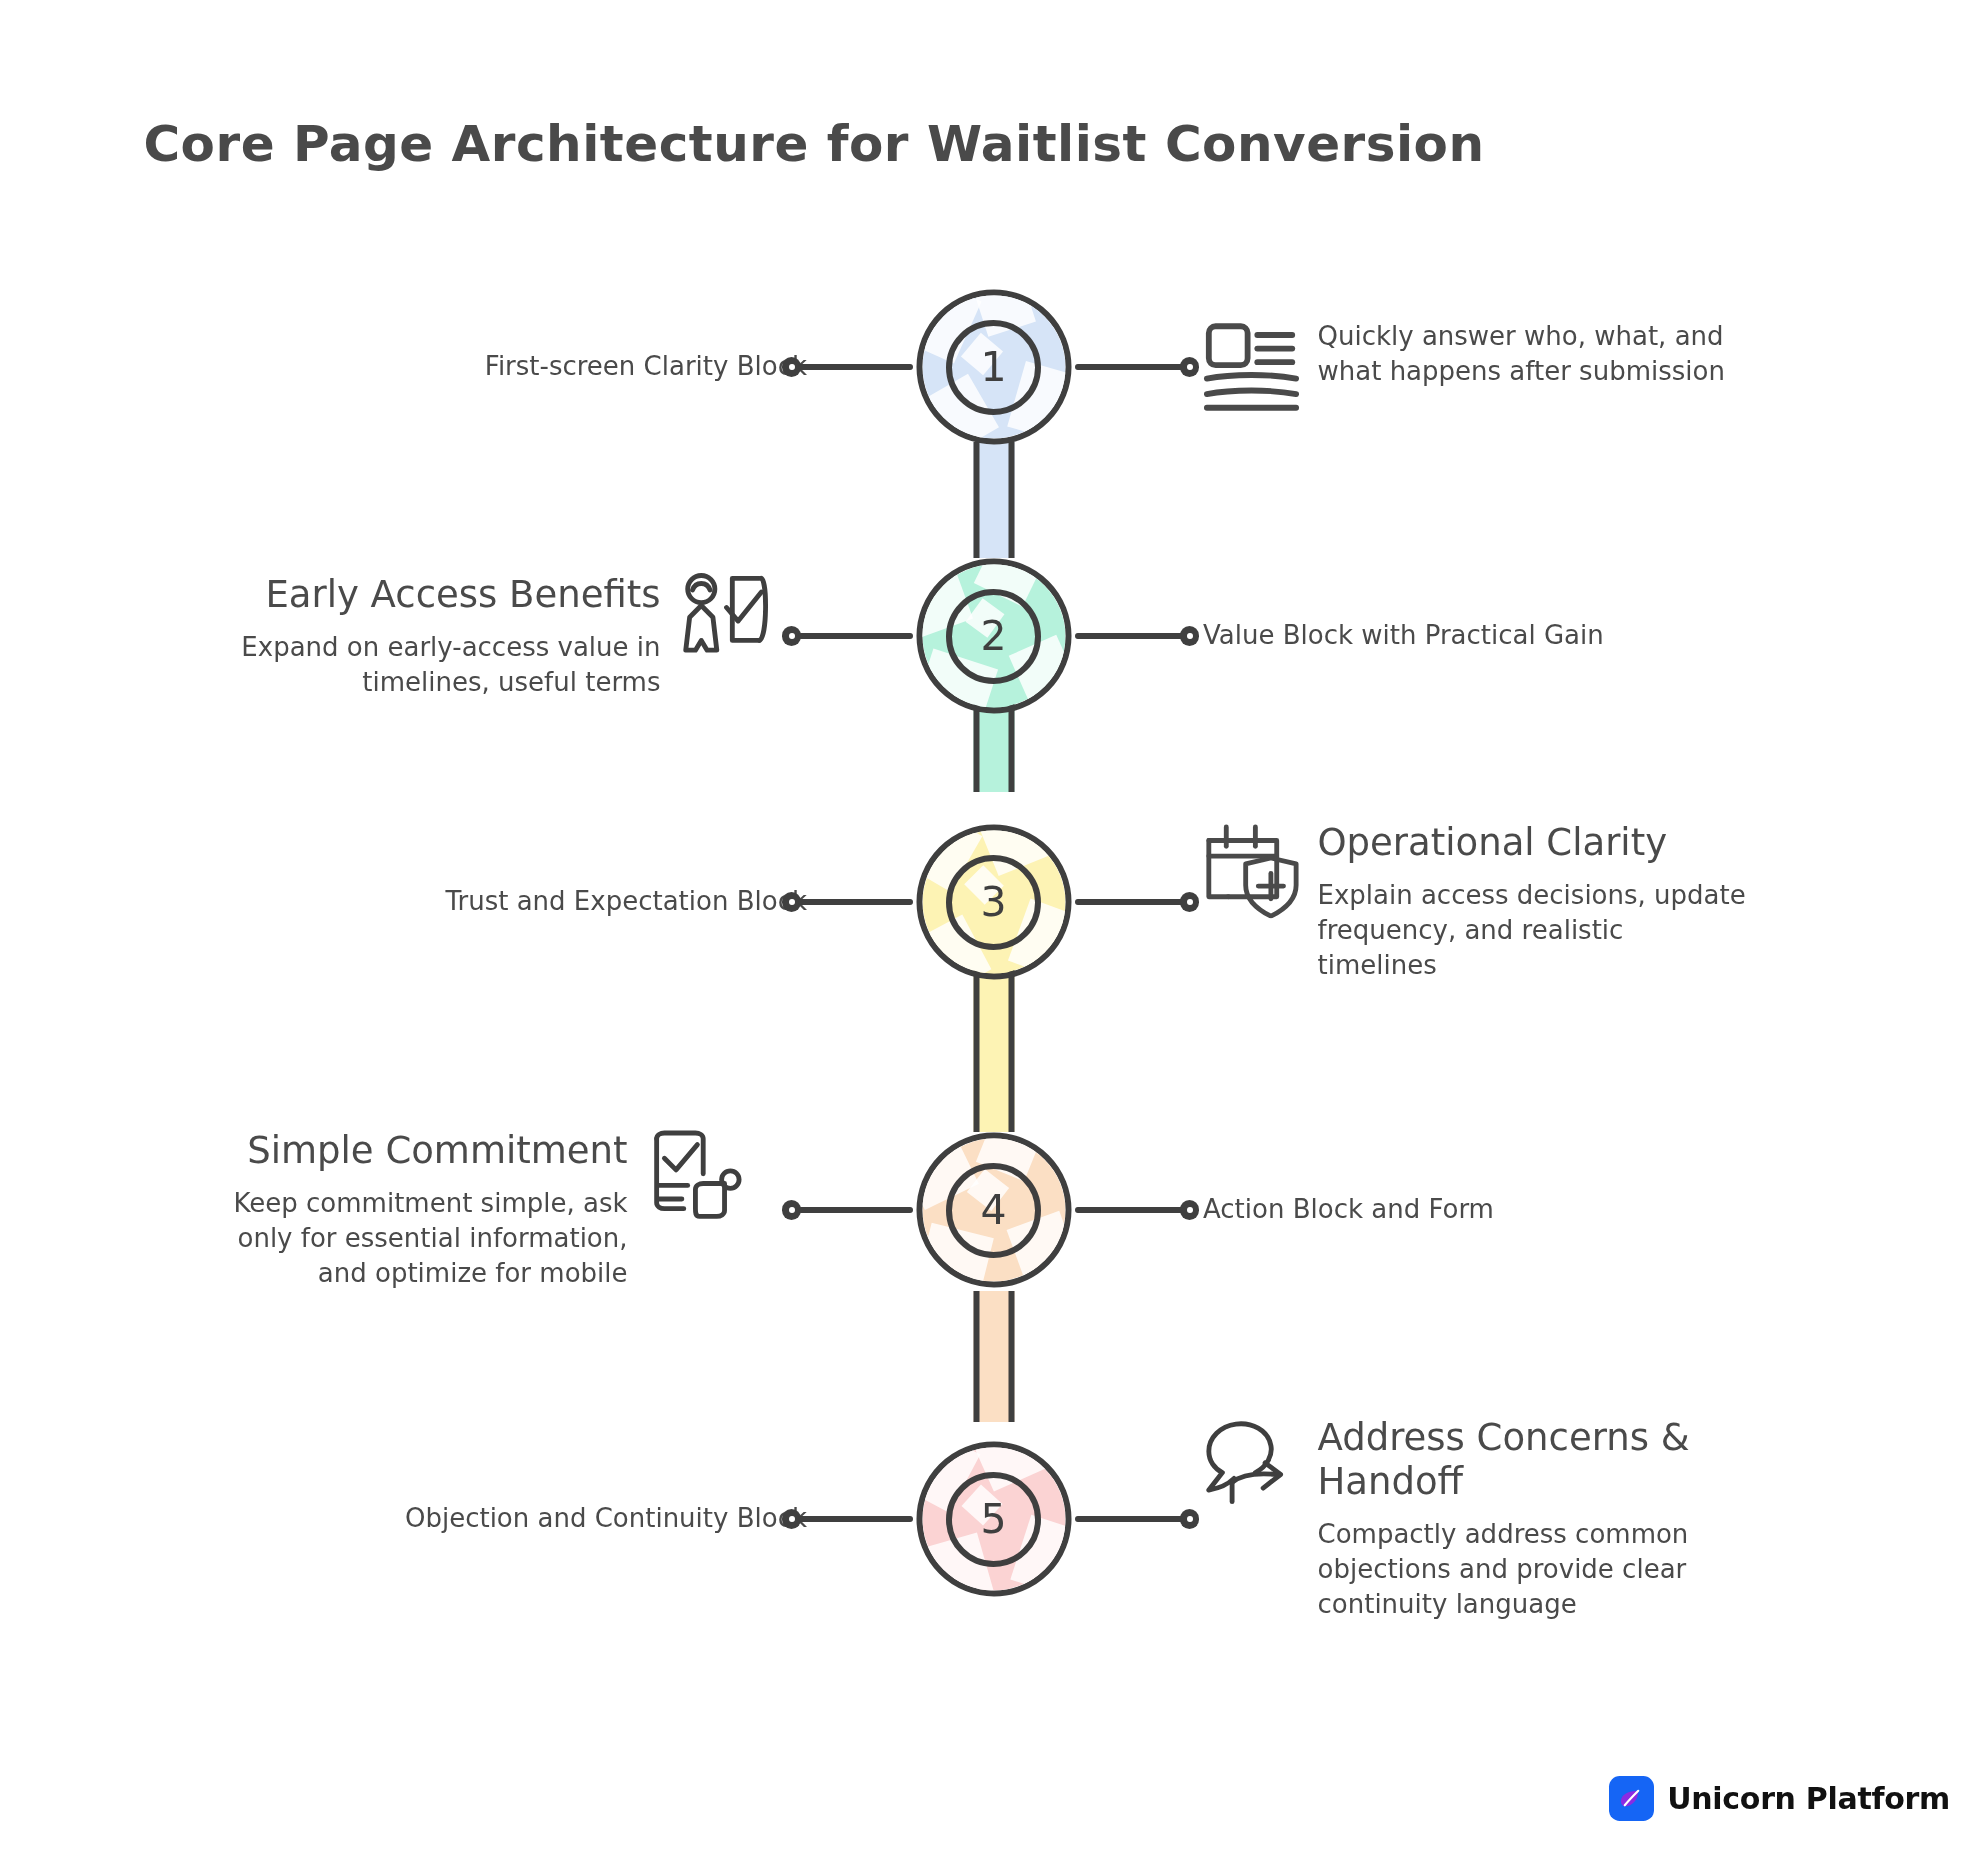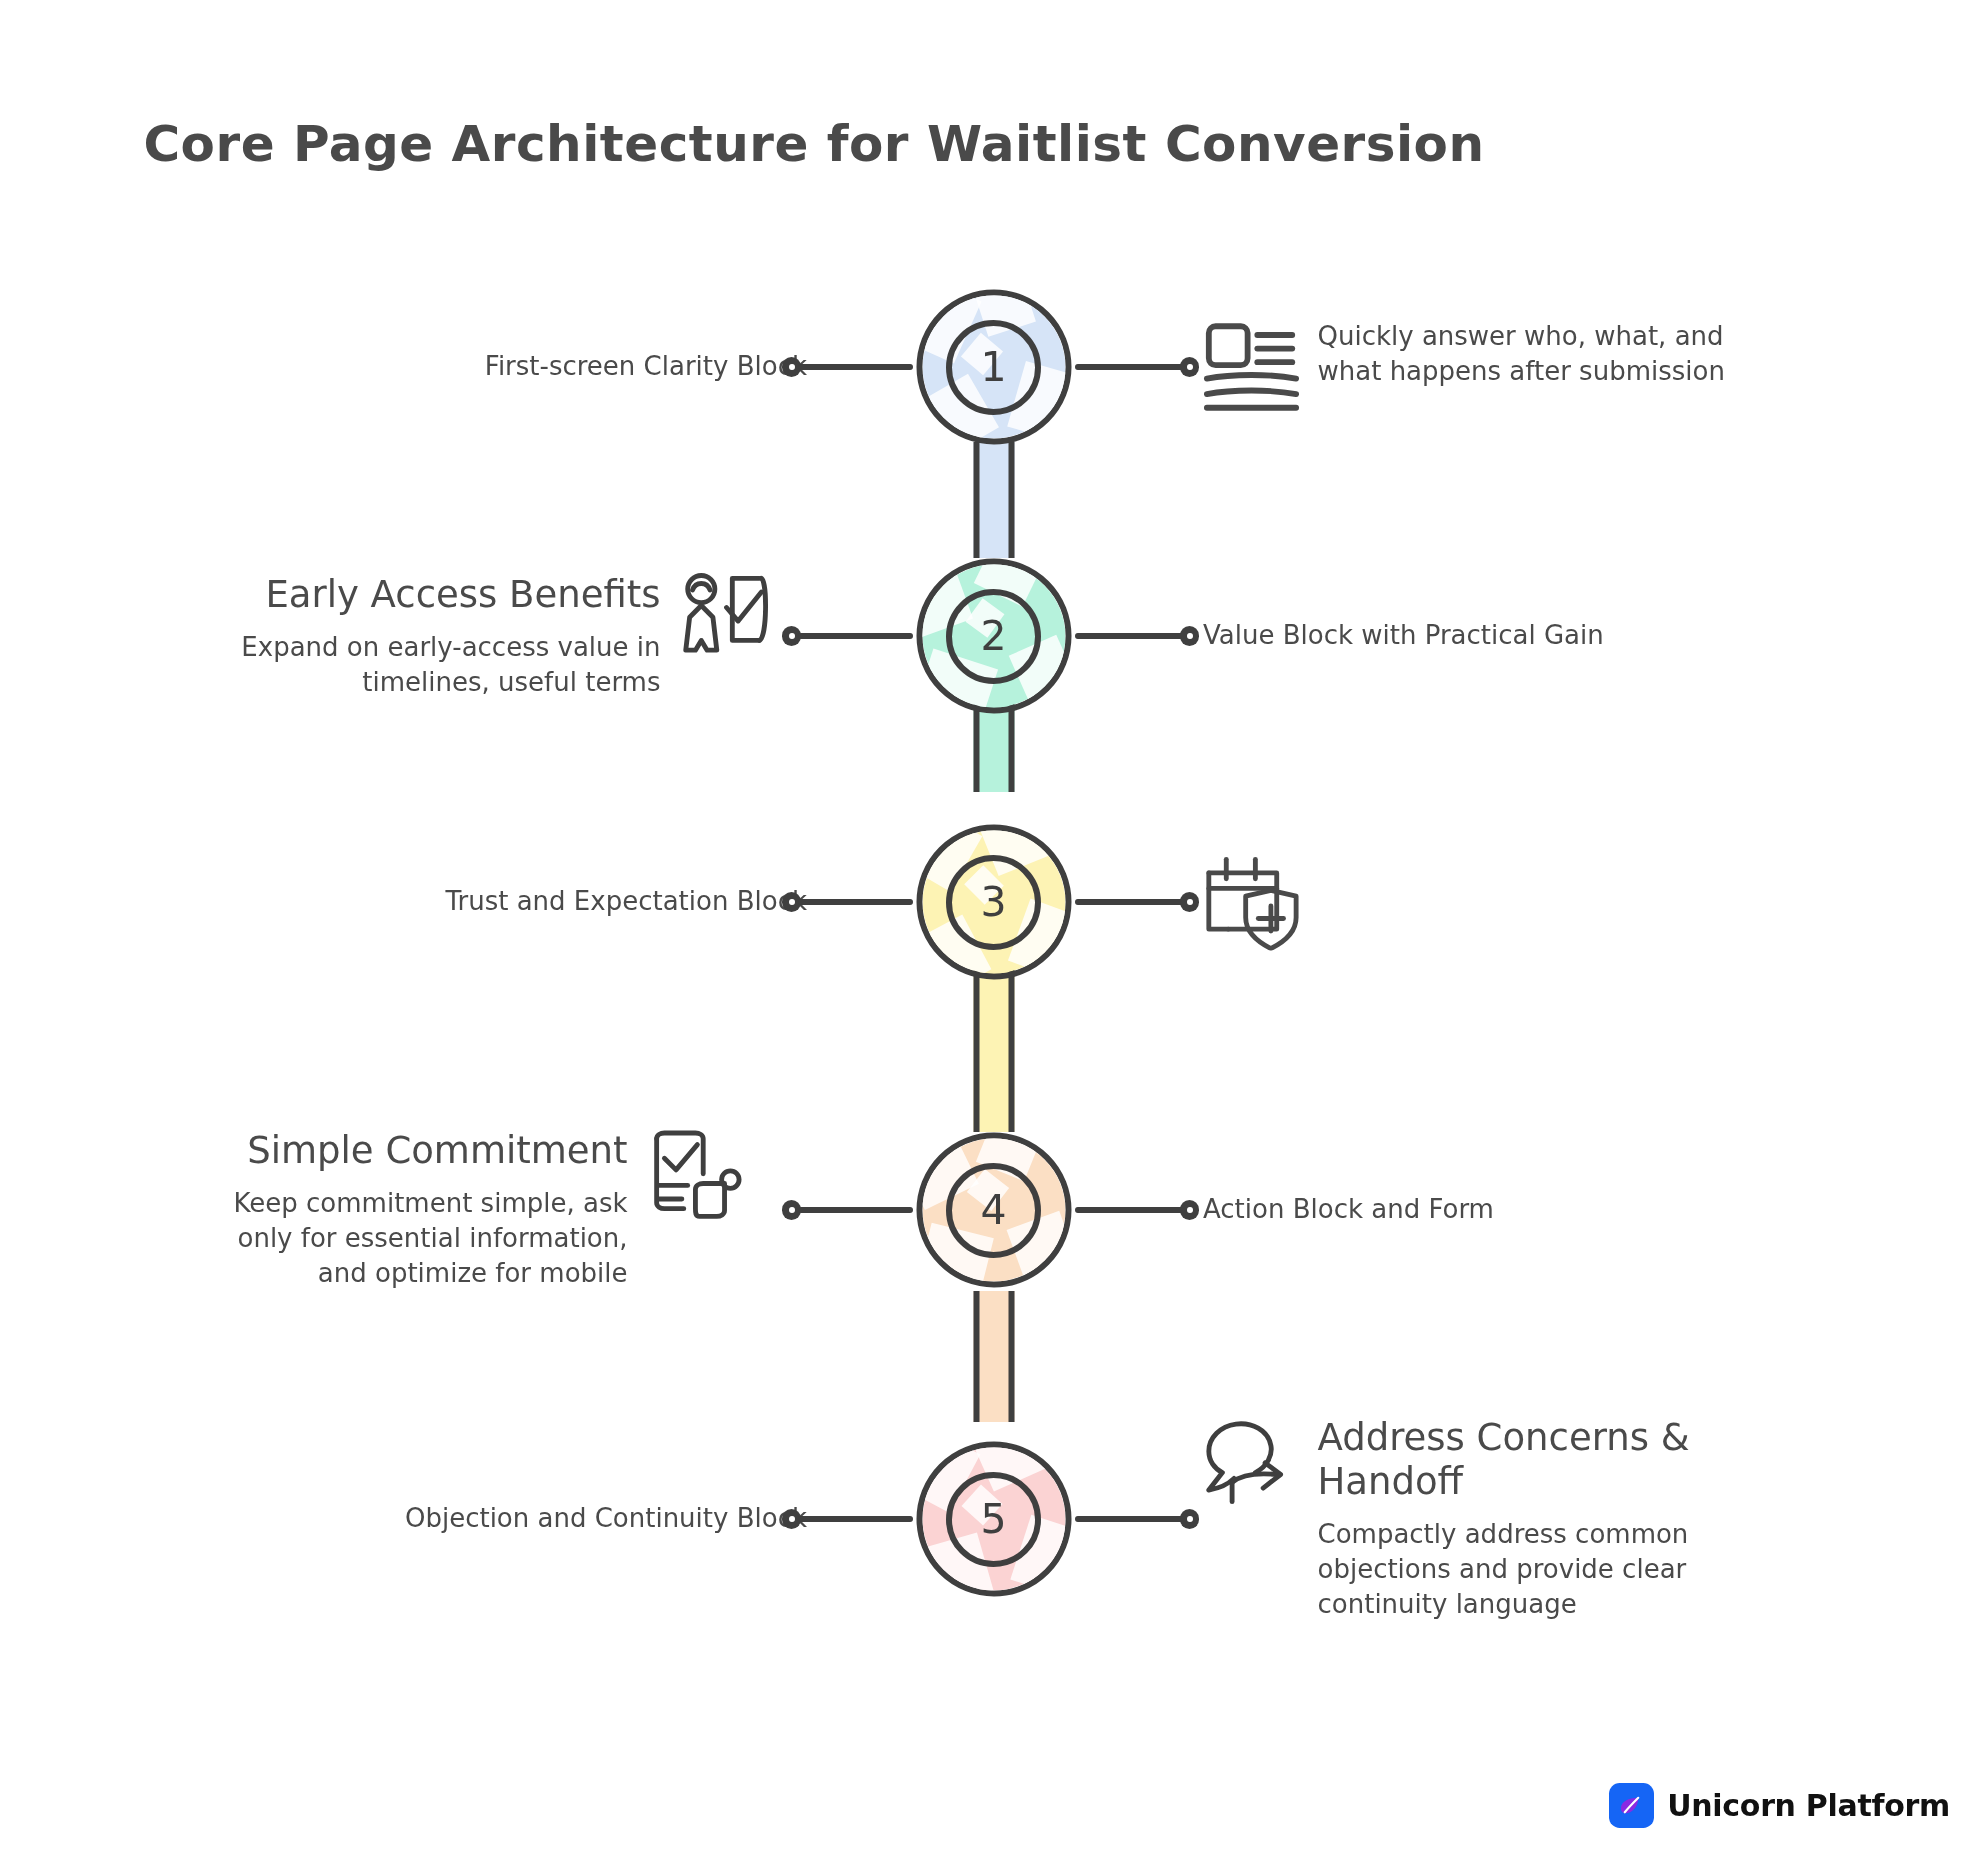--- a/index.html
+++ b/index.html
@@ -159,21 +159,21 @@
   .ico {
     flex: 0 0 auto;
     width: 97px; height: 97px;
     display: block;
   }
 
   
   #logo {
     position: absolute;
     right: 37px;
-    bottom: 28px;
+    bottom: 35px;
     display: flex;
     align-items: center;
     gap: 13.6px;
   }
   #logo-mark {
     width: 45px; height: 45px;
     border-radius: 10.7px;
     background: #1565f5;
     display: flex;
     align-items: center;
@@ -317,20 +317,26 @@
         <svg class="ico" viewBox="0 0 100 100" fill="none" stroke="#4a4a4a" stroke-width="5" stroke-linecap="round" stroke-linejoin="round">
           <path d="M6 20 H76 V78 H26"></path>
           <path d="M6 20 V78 H26"></path>
           <path d="M6 36 H76"></path>
           <path d="M24 6 V26"></path>
           <path d="M54 6 V26"></path>
           <path d="M44 44 L70 38 L96 44 V66 C96 82, 82 92, 70 98 C58 92, 44 82, 44 66 Z"></path>
           <path d="M70 54 V80"></path>
           <path d="M57 67 H83"></path>
         </svg>
+        <div>
+          <div class="blk-head">Operational Clarity</div>
+          <div class="blk-body">Explain access decisions, update
+frequency, and realistic
+timelines</div>
+        </div>
       </div>
     </div>
   </div>
 
   <div class="node-row" style="top:1210px;">
 
     <div class="side left" style="right:1245px; width:640px;">
       <div class="icon-text rev" style="justify-content:flex-start;">
         <svg class="ico" viewBox="0 0 100 100" fill="none" stroke="#3f3f3f" stroke-width="5" stroke-linecap="round" stroke-linejoin="round">
           <path d="M12 10 C12 6, 16 4, 20 4 H52 C56 4, 60 6, 60 10 V46"></path>

